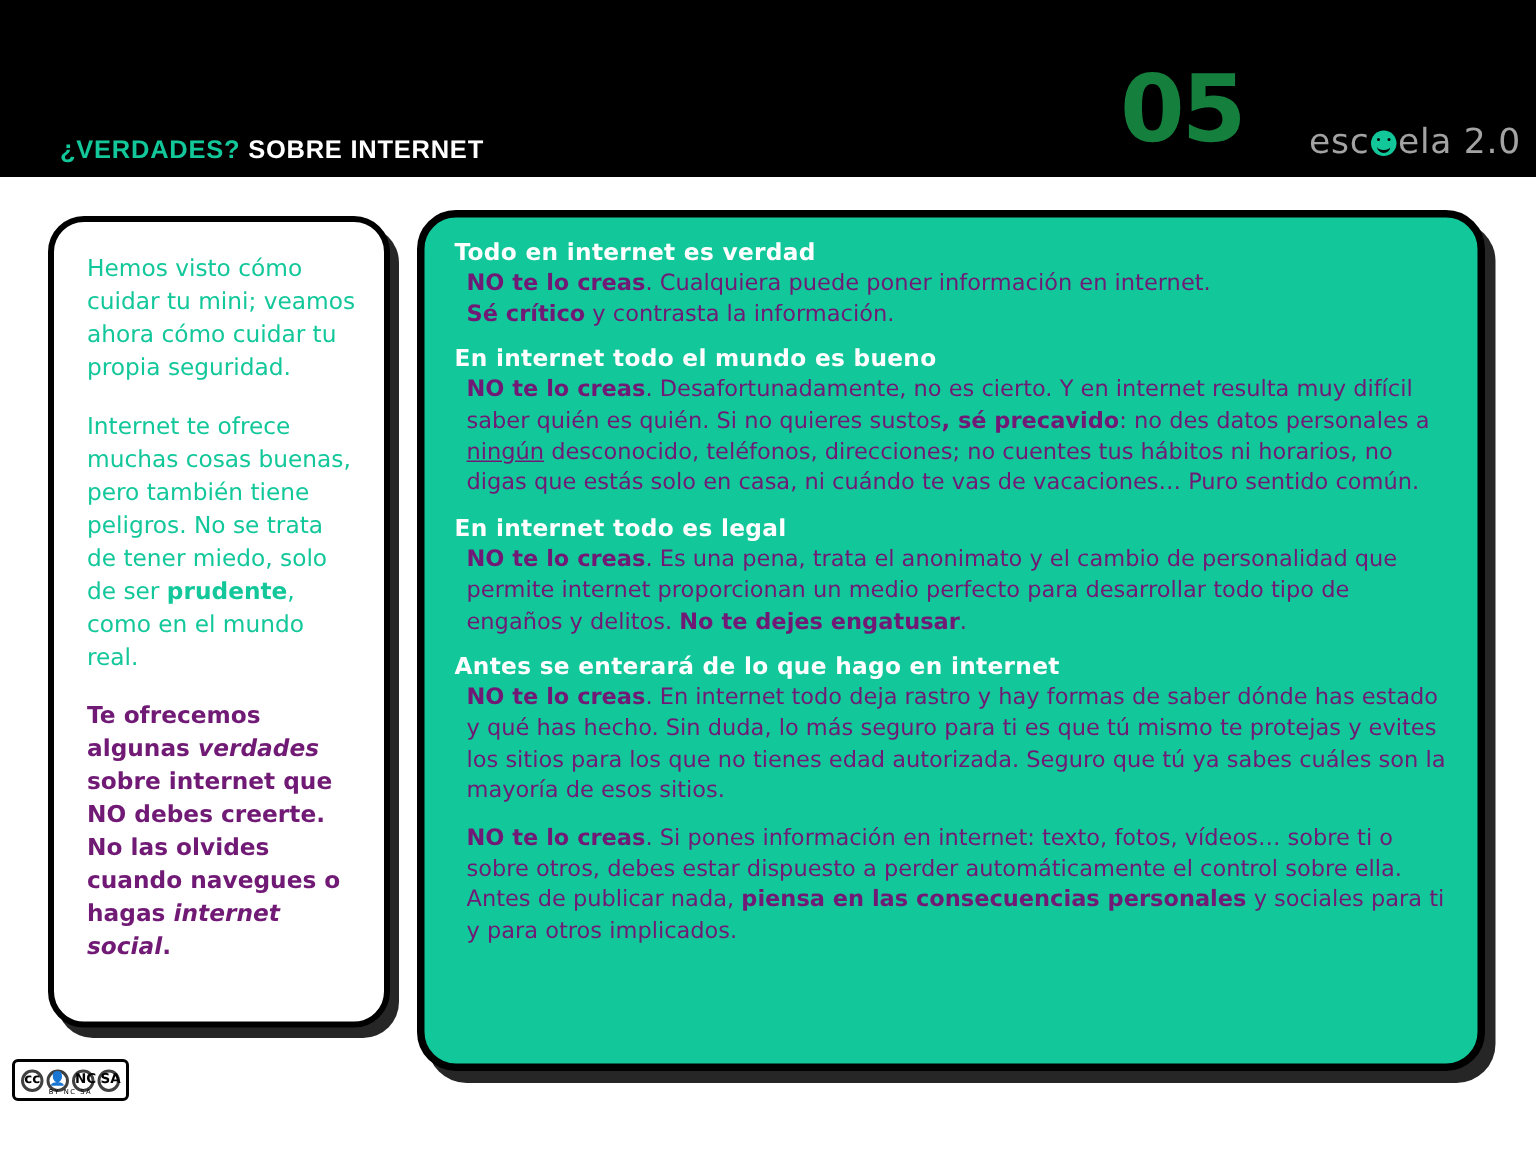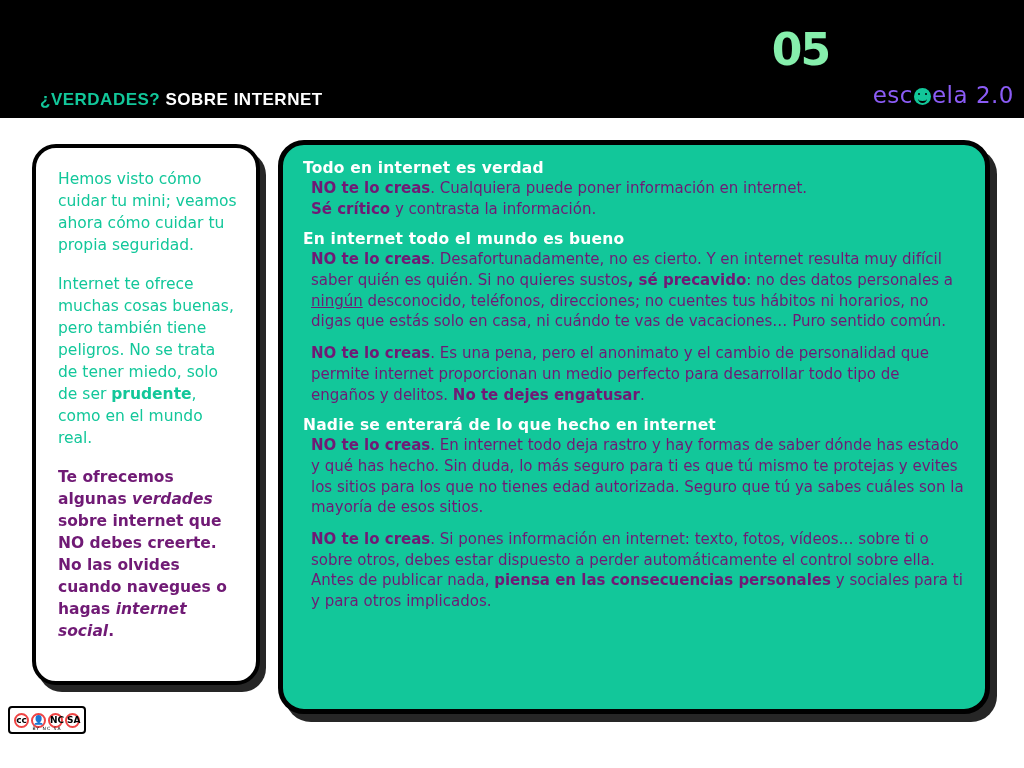--- a/index.html
+++ b/index.html
@@ -33,33 +33,33 @@
     letter-spacing: 0.5px;
     white-space: nowrap;
     margin-top: 28px;
   }
   .title-part-1 { color: #12C79A; }
   .title-part-2 { color: #ffffff; }
 
   .header-number {
     position: absolute;
     right: 195px;
-    top: 24px;
-    color: #86efac;
-    font-family: "DejaVu Sans", sans-serif;
-    font-size: 44px;
+    top: 36px;
+    color: #15803d;
+    font-family: "DejaVu Sans", sans-serif;
+    font-size: 62px;
     font-weight: bold;
     letter-spacing: -2px;
   }
 
   .brand {
     position: absolute;
     right: 10px;
     top: 82px;
-    color: #8b5cf6;
+    color: #a3a3a3;
     font-size: 23px;
     letter-spacing: 0.5px;
     white-space: nowrap;
   }
   .brand .smiley {
     display: inline-block;
     width: 17px;
     height: 17px;
     border-radius: 50%;
     background: #12C79A;
@@ -170,21 +170,21 @@
   }
   .cc-row {
     display: flex;
     align-items: center;
     gap: 2px;
   }
   .cc-circle {
     width: 15px;
     height: 15px;
     border-radius: 50%;
-    border: 2px solid #ef4444;
+    border: 2px solid #404040;
     box-sizing: border-box;
     font-size: 9px;
     font-weight: bold;
     line-height: 11px;
     text-align: center;
     color: #000;
     font-family: "DejaVu Sans", sans-serif;
   }
   .cc-caption {
     position: absolute;
@@ -230,27 +230,28 @@
     </div>
 
     <div class="item">
       <p class="item-title">En internet todo el mundo es bueno</p>
       <p class="item-body">
         <span class="b">NO te lo creas</span><span>. Desafortunadamente, no es cierto. Y en internet resulta muy difícil saber quién es quién. Si no quieres sustos</span><span class="b">, sé precavido</span><span>: no des datos personales a </span><span class="u">ningún</span><span> desconocido, teléfonos, direcciones; no cuentes tus hábitos ni horarios, no digas que estás solo en casa, ni cuándo te vas de vacaciones… Puro sentido común.</span>
       </p>
     </div>
 
     <div class="item">
-      <p class="item-body">
-        <span class="b">NO te lo creas</span><span>. Es una pena, pero el anonimato y el cambio de personalidad que permite internet proporcionan un medio perfecto para desarrollar todo tipo de engaños y delitos. </span><span class="b">No te dejes engatusar</span><span>.</span>
-      </p>
-    </div>
-
-    <div class="item">
-      <p class="item-title">Nadie se enterará de lo que hecho en internet</p>
+      <p class="item-title">En internet todo es legal</p>
+      <p class="item-body">
+        <span class="b">NO te lo creas</span><span>. Es una pena, trata el anonimato y el cambio de personalidad que permite internet proporcionan un medio perfecto para desarrollar todo tipo de engaños y delitos. </span><span class="b">No te dejes engatusar</span><span>.</span>
+      </p>
+    </div>
+
+    <div class="item">
+      <p class="item-title">Antes se enterará de lo que hago en internet</p>
       <p class="item-body">
         <span class="b">NO te lo creas</span><span>.  En internet todo deja rastro y hay formas de saber dónde has estado y qué has hecho. Sin duda, lo más seguro para ti es que tú mismo te protejas y evites los sitios para los que no tienes edad autorizada.  Seguro que tú ya sabes cuáles son la mayoría de esos sitios.</span>
       </p>
     </div>
 
     <div class="item">
       <p class="item-body">
         <span class="b">NO te lo creas</span><span>.  Si pones información en internet: texto, fotos, vídeos… sobre ti o sobre otros, debes estar dispuesto a perder automáticamente el control sobre ella. Antes de publicar nada, </span><span class="b">piensa en las consecuencias personales</span><span> y sociales para ti y para otros implicados.</span>
       </p>
     </div>

